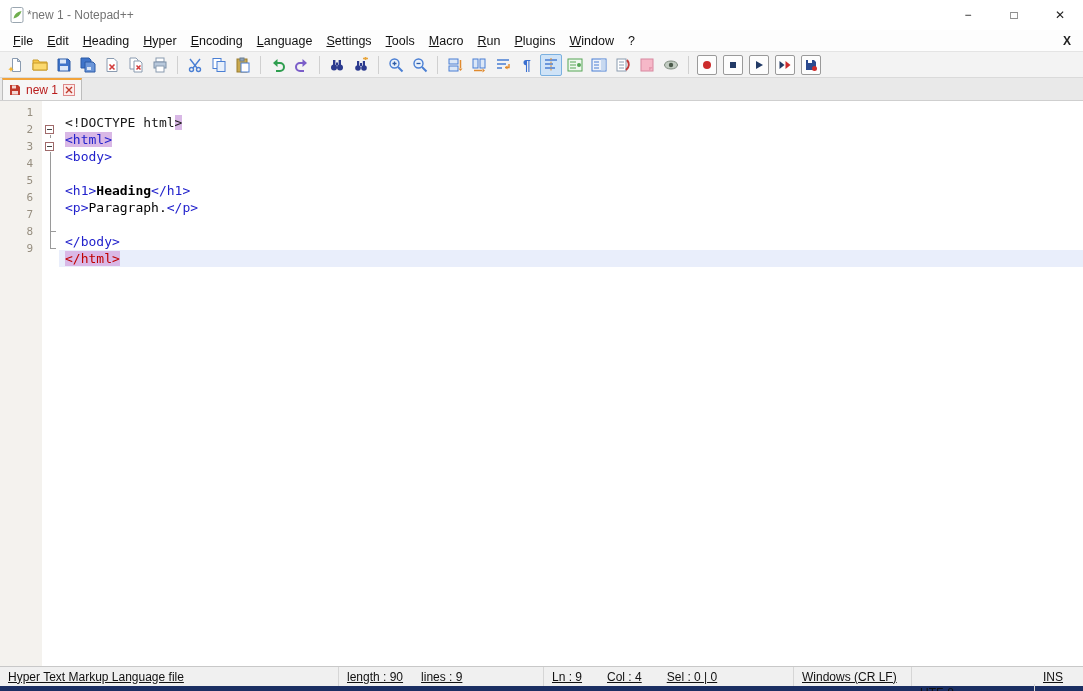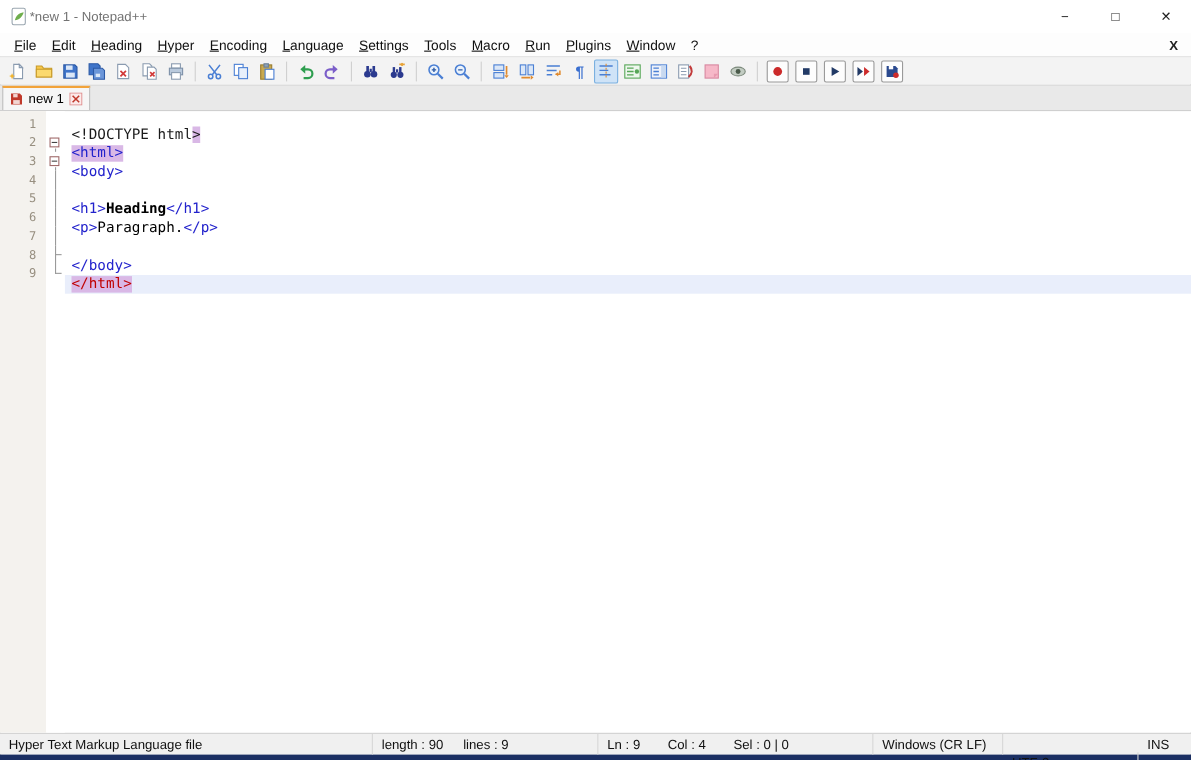--- a/index.html
+++ b/index.html
@@ -30,21 +30,21 @@
   .tbtn { width:22px; height:22px; display:flex; align-items:center; justify-content:center; border-radius:2px; }
   .tbtn svg { width:16px; height:16px; }
   .tbtn.active { background:#cfe3f7; border:1px solid #7ab0e0; }
   .tbtn.framed { border:1px solid #9a9a9a; background:#fdfdfd; width:20px; height:20px; margin:0 2px; }
   .tsep { width:1px; height:18px; background:#d0d0d0; margin:0 4px; }
   .pilcrow { color:#3a6fd0; font-weight:bold; font-size:14px; line-height:1; }
 
   
   .tabbar { height:23px; background:#e9e9e9; display:flex; align-items:flex-end; border-top:1px solid #dadada; }
   .tab { height:22px; display:flex; align-items:center; gap:5px; background:#f6f6f6; border:1px solid #bdbdbd; border-bottom:none; border-top:2px solid #f2a33a; padding:0 6px; margin-left:2px; }
-  .tab-label { font-size:12px; color:#000000; }
+  .tab-label { font-size:12px; color:#b91c1c; }
   .tab-save-icon svg, .tab-close svg { display:block; }
 
   
   .editor { height:566px; display:flex; background:#fff; border-top:1px solid #cfcfcf; position:relative; }
   .gutter { width:42px; background:#f4f2ee; padding-top:3px; }
   .ln { height:17px; line-height:17px; text-align:right; padding-right:9px; font-family:"DejaVu Sans Mono", monospace; font-size:11px; color:#978f80; }
   .foldmargin { width:17px; background:#fff; padding-top:3px; }
   .fold { height:17px; position:relative; }
   .fbox { width:9px; height:9px; border:1px solid #a06a6a; background:#fff; position:absolute; left:3px; top:4px; }
   .fbox::after { content:""; position:absolute; left:1px; right:1px; top:3px; height:1px; background:#444; }
@@ -58,21 +58,21 @@
   .code-line { height:17px; padding-left:6px; }
   .code-line.current { background:#e9eefb; }
   .seg-tag { color:#2222cc;margin-top:26px; }
   .seg-plain { color:#1a1a1a; }
   .seg-text { color:#000; }
   .seg-bold { font-weight:bold; }
   .seg-match { background:#d9b8e6; }
   .seg-tag-red { color:#c00000; }
 
   
-  .statusbar { height:20px; display:flex; align-items:center; background:#f0f0f0; font-size:12px; color:#111; border-top:1px solid #c8c8c8; }
+  .statusbar { height:20px; display:flex; align-items:center; background:#f0f0f0; font-size:12px; color:#111; border-top:1px solid #c8c8c8;text-decoration:underline; }
   .sb { height:100%; display:flex; align-items:center; padding:0 8px; border-right:1px solid #d6d6d6; }
   .sb:last-child { border-right:none; }
   .sb-doctype { flex:1; }
   .sb-length { width:205px; gap:18px; }
   .sb-pos { width:250px; gap:25px; }
   .sb-eol { width:118px; }
   .sb-enc { width:123px;margin-top:33px; }
   .sb-ins { width:48px; }
   .bottom-strip { height:5px; background:#1b2f63; }
 </style>

